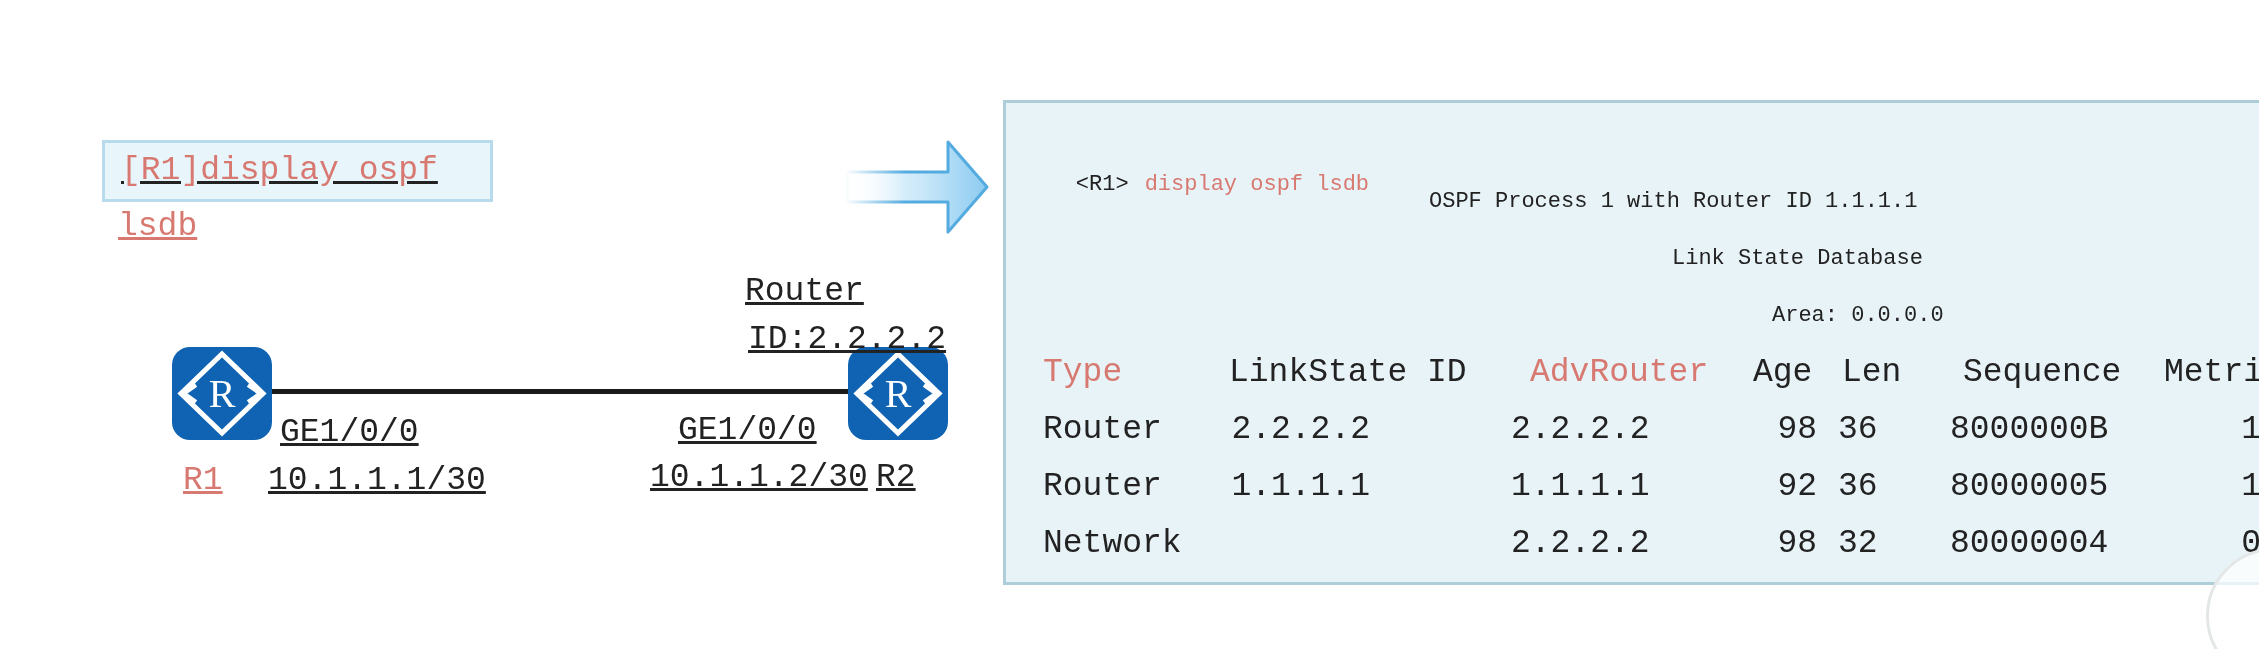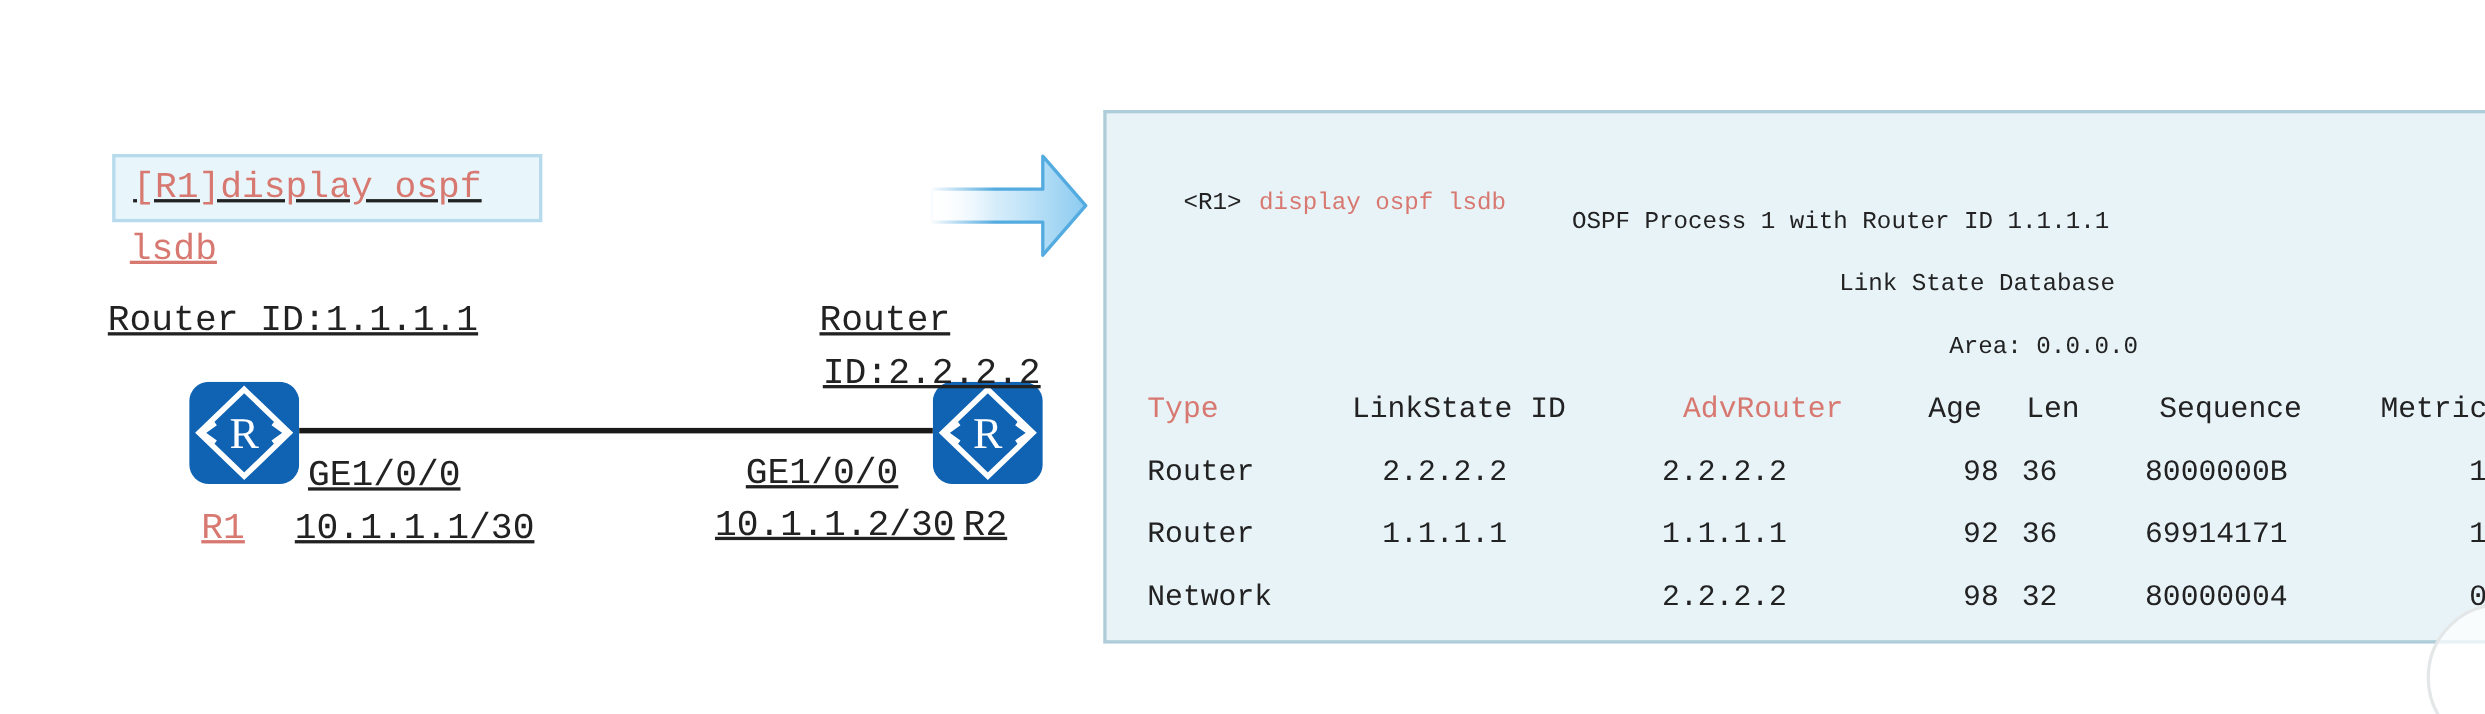--- a/index.html
+++ b/index.html
@@ -51,21 +51,21 @@
   .tline{position:absolute;white-space:pre;font-size:22px;line-height:40px;}
   .l1{left:17px;top:22px;}
   .l2{left:423px;top:79px;}
   .l3{left:666px;top:136px;}
   .l4{left:766px;top:193px;}
   .trow{position:absolute;left:0;width:1262px;height:57px;}
   .hrow{top:250px;}
   .r1row{top:307px;}
   .r2row{top:364px;}
   .r3row{top:421px;}
-  .cell{position:absolute;font-size:27px;line-height:40px;white-space:pre;}
+  .cell{position:absolute;font-size:33px;line-height:40px;white-space:pre;}
   
   .h-type{left:37px;}
   .h-lsid{left:223px;}
   .h-adv{left:524px;}
   .h-age{left:747px;}
   .h-len{left:836px;}
   .h-seq{left:957px;}
   .h-metric{left:1158px;}
   
   .c-type{left:37px;}
@@ -86,21 +86,20 @@
 </head>
 <body>
 
 <div class="abs" style="left:0;top:0;width:1003px;height:649px;">
 
   <div class="abs cmd-box">
     <span class="txt red">[R1]display ospf</span>
   </div>
   <span class="abs txt red cmd-overflow">lsdb</span>
 
-  <span class="abs txt rid1">Router ID:1.1.1.1</span>
   <span class="abs txt rid2a">Router</span>
   <span class="abs txt rid2b">ID:2.2.2.2</span>
 
   <div class="abs link-line"></div>
 
   <div class="abs router1-pos">
     <svg class="router-icon" viewBox="0 0 100 93">
       <rect x="0" y="0" width="100" height="93" rx="18" fill="#1063b2"></rect>
       <path d="M50 7 L91 46.5 L50 86 L9 46.5 Z" fill="none" stroke="#ffffff" stroke-width="5" stroke-linejoin="miter"></path>
       <path d="M24 38 L12 46.5 L24 55" fill="none" stroke="#ffffff" stroke-width="4"></path>
@@ -172,21 +171,21 @@
     <span class="cell c-seq">8000000B</span>
     <span class="cell c-metric">1</span>
   </div>
 
   <div class="trow r2row">
     <span class="cell c-type">Router</span>
     <span class="cell c-lsid">1.1.1.1</span>
     <span class="cell c-adv">1.1.1.1</span>
     <span class="cell c-age">92</span>
     <span class="cell c-len">36</span>
-    <span class="cell c-seq">69914171</span>
+    <span class="cell c-seq">80000005</span>
     <span class="cell c-metric">1</span>
   </div>
 
   <div class="trow r3row">
     <span class="cell c-type">Network</span>
     <span class="cell c-adv">2.2.2.2</span>
     <span class="cell c-age">98</span>
     <span class="cell c-len">32</span>
     <span class="cell c-seq">80000004</span>
     <span class="cell c-metric">0</span>

